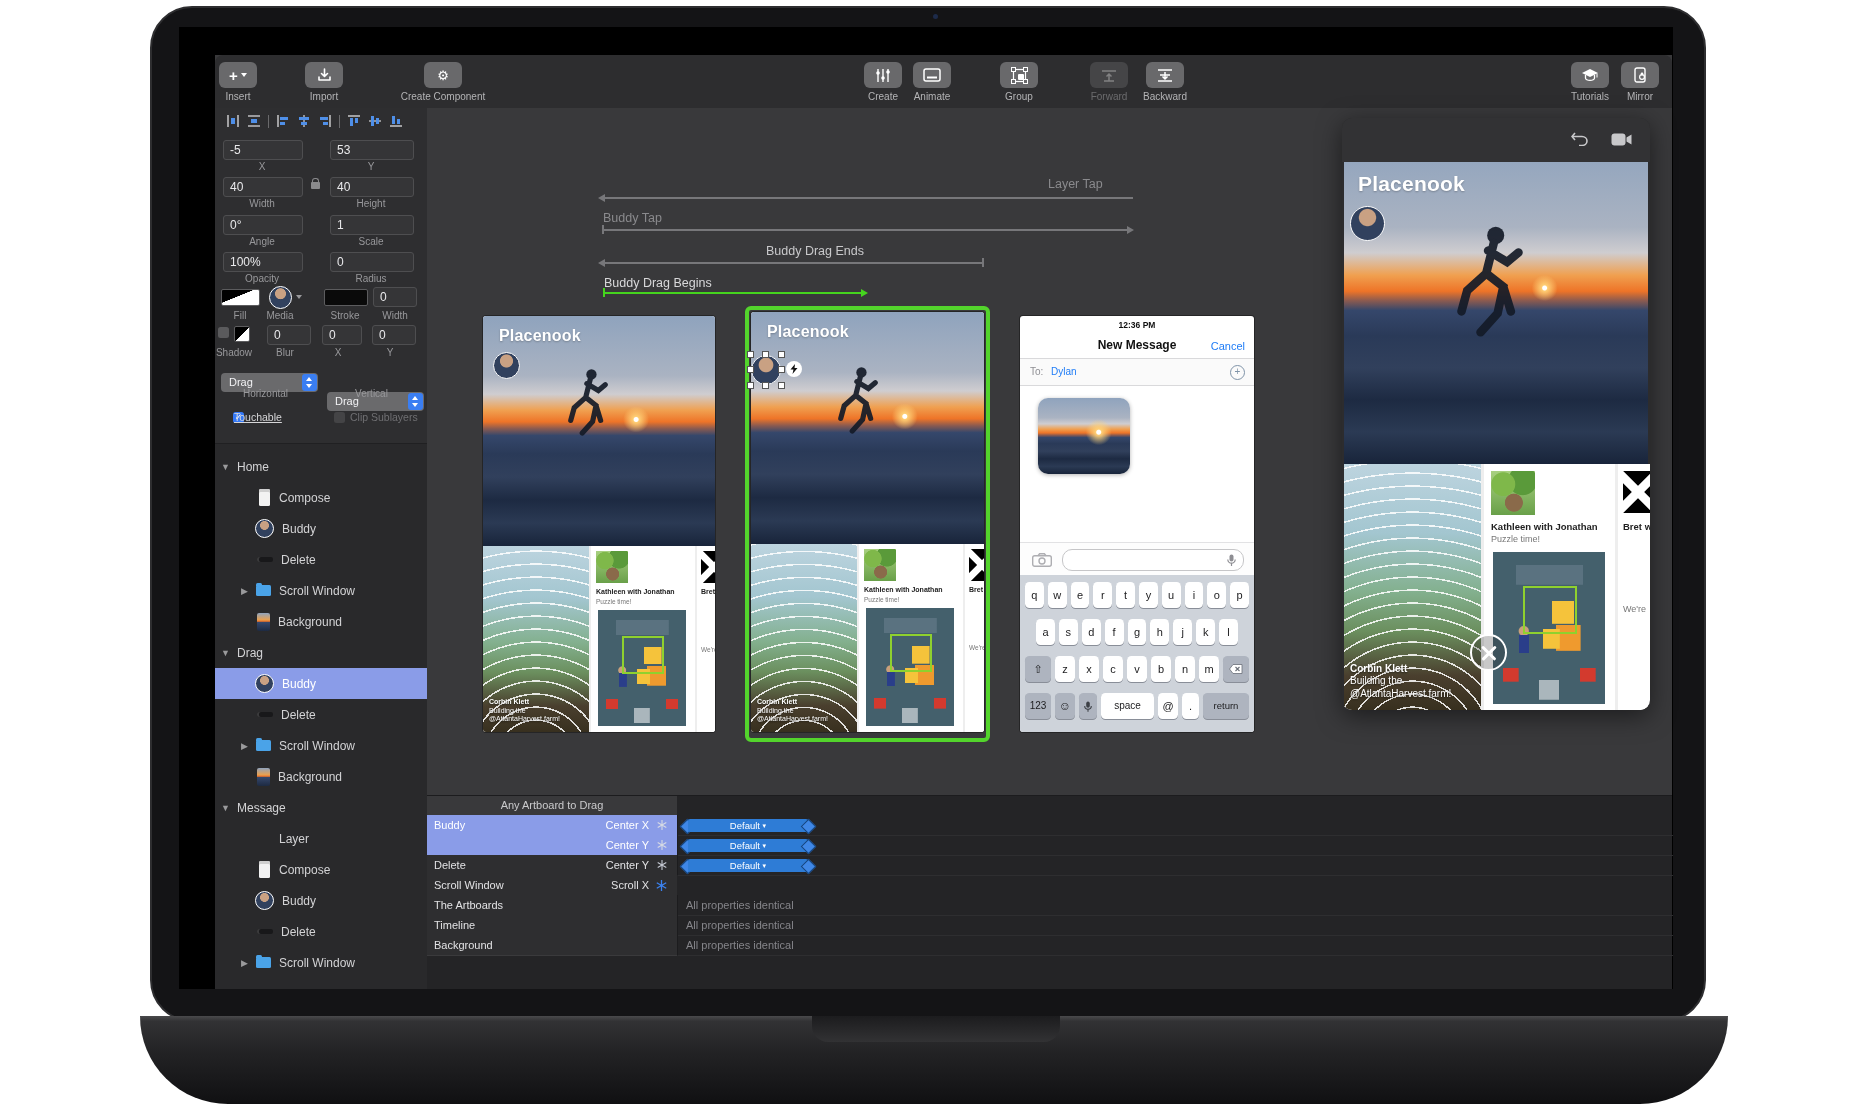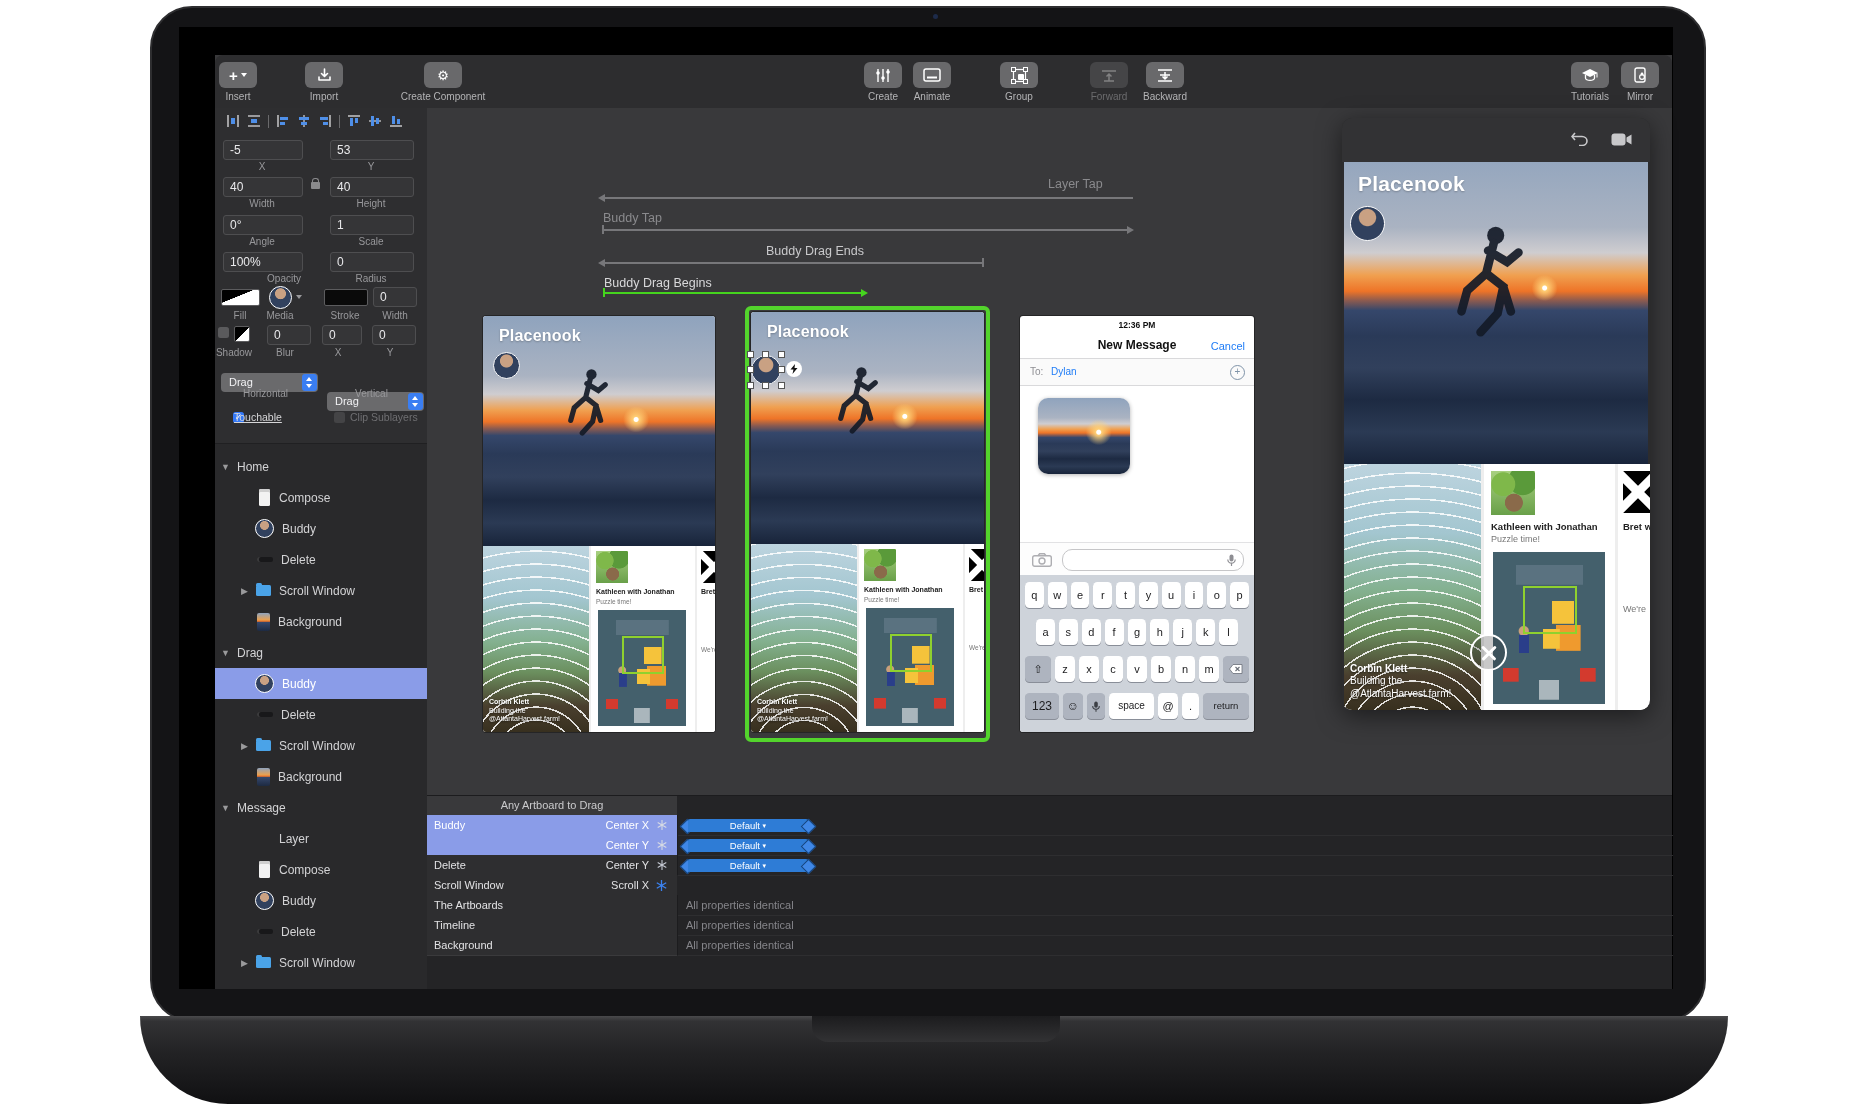--- a/index.html
+++ b/index.html
@@ -293,21 +293,21 @@
   <div class="ab flabel" style="left:223px;top:198px;width:78px;">Width</div>
   <div class="ab flabel" style="left:330px;top:198px;width:82px;">Height</div>
 
   <div class="ab field" style="left:223px;top:215px;width:72px;">0°</div>
   <div class="ab field" style="left:330px;top:215px;width:76px;">1</div>
   <div class="ab flabel" style="left:223px;top:236px;width:78px;">Angle</div>
   <div class="ab flabel" style="left:330px;top:236px;width:82px;">Scale</div>
 
   <div class="ab field" style="left:223px;top:252px;width:72px;">100%</div>
   <div class="ab field" style="left:330px;top:252px;width:76px;">0</div>
-  <div class="ab flabel" style="left:223px;top:273px;width:78px;text-align:right;">Opacity</div>
+  <div class="ab flabel" style="left:223px;top:273px;width:78px;">Opacity</div>
   <div class="ab flabel" style="left:330px;top:273px;width:82px;">Radius</div>
 
   <div class="ab swatch" style="left:221px;top:289px;width:37px;height:15px;background:linear-gradient(to bottom right,#000 42%,#fff 43%);"></div>
   <div class="ab avatar" style="left:269px;top:286px;width:21px;height:21px;"></div>
   <div class="ab" style="left:296px;top:295px;width:0;height:0;border-left:3.5px solid transparent;border-right:3.5px solid transparent;border-top:4px solid #9a9a9c;"></div>
   <div class="ab swatch" style="left:324px;top:289px;width:42px;height:15px;background:#0a0a0a;"></div>
   <div class="ab field" style="left:373px;top:287px;width:36px;">0</div>
   <div class="ab flabel" style="left:215px;top:310px;width:50px;">Fill</div>
   <div class="ab flabel" style="left:258px;top:310px;width:44px;">Media</div>
   <div class="ab flabel" style="left:322px;top:310px;width:46px;">Stroke</div>
@@ -595,21 +595,21 @@
         <span class="key">n</span>
         <span class="key">m</span>
         <span class="key fn" style="width:26px;display:flex;align-items:center;justify-content:center;">
             <svg width="14" height="10" viewBox="0 0 14 10">
               <path d="M4 0.5h9v9H4L0.5 5z" fill="#fff" stroke="#6a6f78" stroke-width="0.8"></path>
               <path d="M6.5 3l4 4M10.5 3l-4 4" stroke="#6a6f78" stroke-width="1.1"></path>
             </svg>
           </span>
       </div>
       <div class="krow" style="position:absolute;left:5px;top:118px;width:224px;">
-        <span class="key fn" style="width:34px;font-size:12px;">123</span>
+        <span class="key fn" style="width:26px;font-size:10px;">123</span>
         <span class="key fn" style="width:20px;font-size:12px;"><span>☺</span></span>
         <span class="key fn" style="width:18px;display:flex;align-items:center;justify-content:center;">
             <svg width="8" height="11" viewBox="0 0 9 12">
               <rect x="2.5" y="0.5" width="4" height="7" rx="2" fill="#3c3f45"></rect>
               <path d="M0.8 5.5a3.7 3.7 0 0 0 7.4 0M4.5 9.5V12" stroke="#3c3f45" stroke-width="1.2" fill="none"></path>
             </svg>
           </span>
         <span class="key" style="font-size:10px;">space</span>
         <span class="key" style="flex:none;width:20px;">@</span>
         <span class="key" style="flex:none;width:17px;">.</span>

